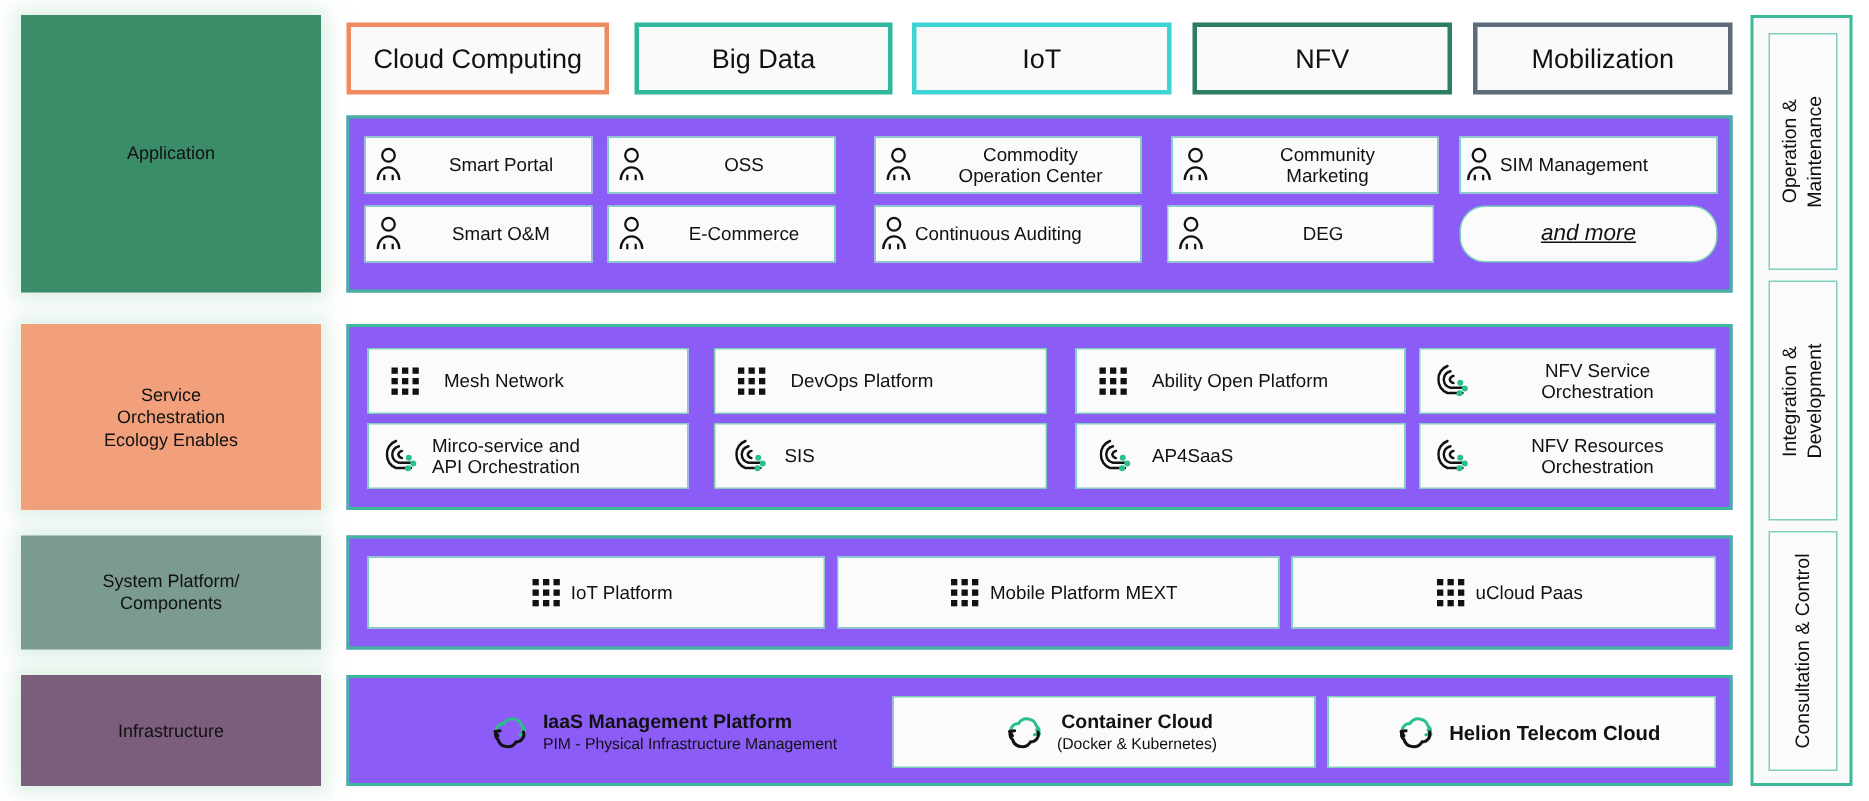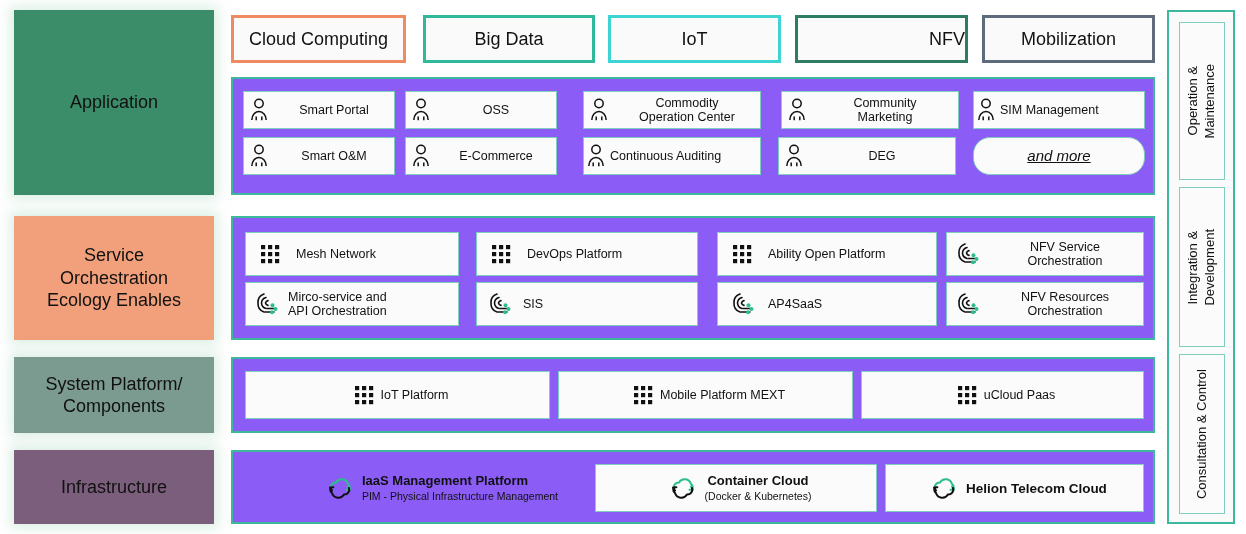--- a/index.html
+++ b/index.html
@@ -10,21 +10,21 @@
     overflow:hidden;
   }
   .canvas{position:relative;width:1246px;height:534px;}
 
   
   .layer-label{
     position:absolute;
     display:flex;align-items:center;justify-content:center;
     text-align:center;
     color:#111;
-    font-size:18px;
+    font-size:12px;
     line-height:1.25;
     box-shadow:0 0 12px 4px rgba(190,225,205,0.55);
   }
   .panel{
     position:absolute;
     border:2px solid #3EB89A;
     background:#8b5cf6;
     box-sizing:border-box;
   }
   .cell{
@@ -103,21 +103,21 @@
 
   <div class="pill" style="left:423px;top:15px;width:172px;height:48px;border:3px solid #2FB89B;">
     <span>Big Data</span>
   </div>
   <div class="pill" style="left:231px;top:15px;width:175px;height:48px;border:3px solid #F08A60;">
     <span>Cloud Computing</span>
   </div>
   <div class="pill" style="left:608px;top:15px;width:173px;height:48px;border:3px solid #3FD4D4;">
     <span>IoT</span>
   </div>
-  <div class="pill" style="left:795px;top:15px;width:173px;height:48px;border:3px solid #2E7D63;justify-content:flex-end;">
+  <div class="pill" style="left:795px;top:15px;width:173px;height:48px;border:3px solid #2E7D63;">
     <span>NFV</span>
   </div>
   <div class="pill" style="left:982px;top:15px;width:173px;height:48px;border:3px solid #5E6B7A;">
     <span>Mobilization</span>
   </div>
 
   <div class="panel" style="left:231px;top:77px;width:924px;height:118px;">
 
     <div class="cell" style="left:10px;top:12px;width:152px;height:38px;">
       <span class="ico" style="width:30px;">

